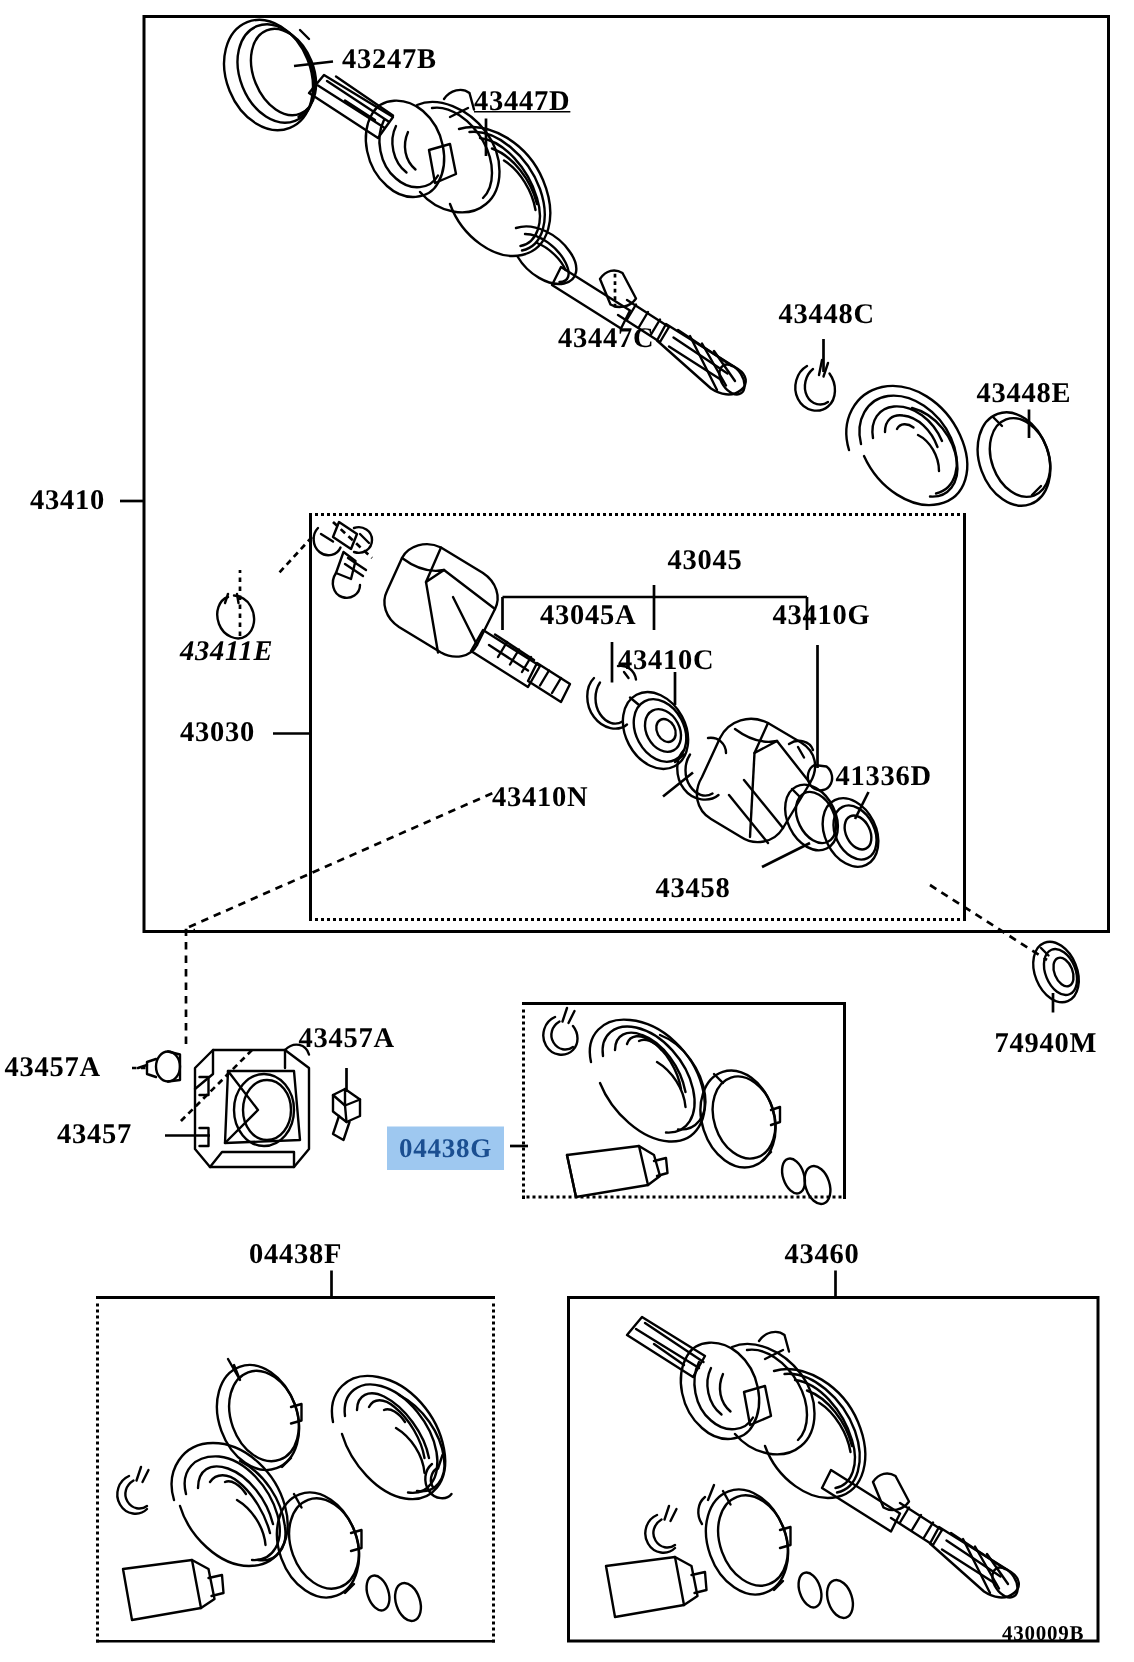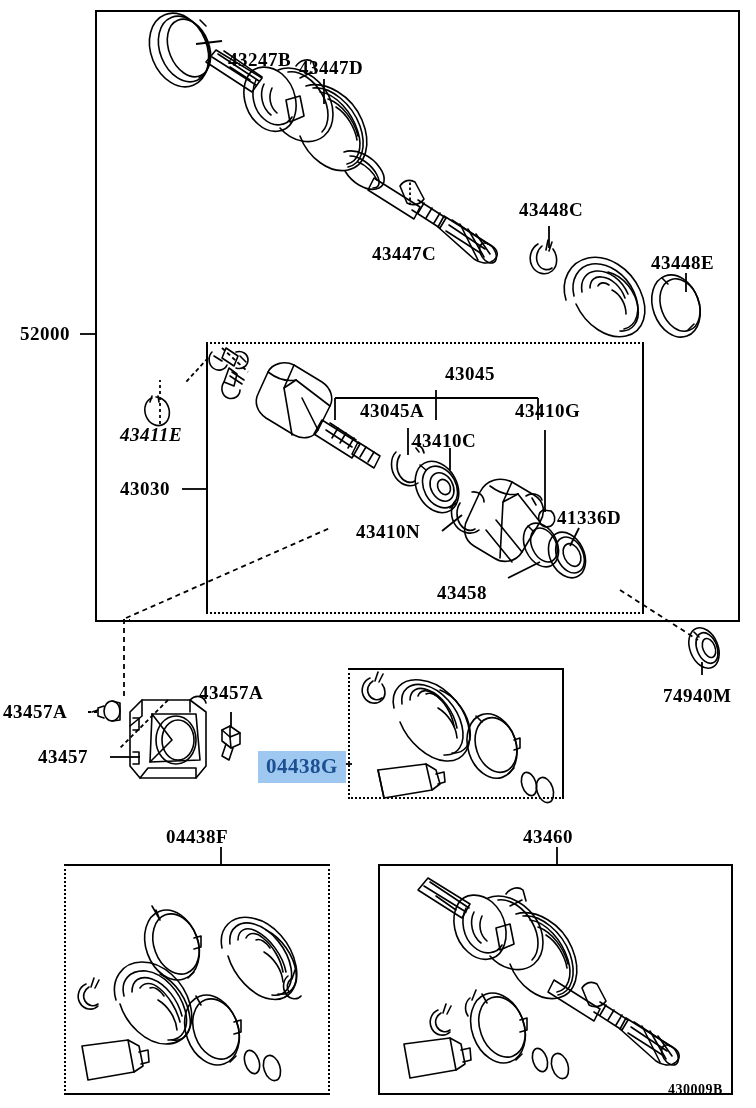--- a/index.html
+++ b/index.html
@@ -27,21 +27,21 @@
     color: #000000;
     white-space: nowrap;
     line-height: 1;
   }
   .hl {
     position: absolute;
     background: #9ec8f0;
     color: #1b4f91;
     font-family: "Liberation Serif", "DejaVu Serif", serif;
     font-weight: bold;
-    font-size: 21px;
+    font-size: 18px;
     letter-spacing: 0.5px;
     padding: 5px 8px 6px 8px;
     white-space: nowrap;
     line-height: 1;
   }
   .box {
     position: absolute;
     border: 2px solid #000;
     box-sizing: border-box;
   }
@@ -481,45 +481,45 @@
   <div class="box" style="left:95px; top:10px; width:645px; height:612px;"></div>
 
   <div class="box dashtop dashbottom" style="left:206px; top:342px; width:438px; height:272px;"></div>
 
   <div class="box dashleft dashbottom" style="left:348px; top:668px; width:216px; height:131px;"></div>
 
   <div class="box dashleft dashright" style="left:64px; top:864px; width:266px; height:231px;"></div>
 
   <div class="box" style="left:378px; top:864px; width:355px; height:231px;"></div>
 
-  <div class="lbl" style="left:20px; top:324px;">52000</div>
-
-  <div class="lbl" style="left:228px; top:30px;margin-top:20px;">43247B</div>
-
-  <div class="lbl" style="left:299px; top:58px;">43447D</div>
-
-  <div class="lbl" style="left:372px; top:216px;margin-top:28px;">43447C</div>
+  <div class="lbl" style="left:20px; top:324px;">43410</div>
+
+  <div class="lbl" style="left:228px; top:30px;">43247B</div>
+
+  <div class="lbl" style="left:316px; top:58px;text-decoration:underline;">43447D</div>
+
+  <div class="lbl" style="left:372px; top:216px;">43447C</div>
 
   <div class="lbl" style="left:519px; top:200px;">43448C</div>
 
   <div class="lbl" style="left:651px; top:253px;">43448E</div>
 
   <div class="lbl" style="left:120px; top:479px;text-align:right;">43030</div>
 
   <div class="lbl" style="left:120px; top:425px;font-style:italic;">43411E</div>
 
   <div class="lbl" style="left:445px; top:364px;text-align:right;">43045</div>
 
   <div class="lbl" style="left:360px; top:401px;">43045A</div>
 
   <div class="lbl" style="left:412px; top:419px;margin-top:12px;">43410C</div>
 
   <div class="lbl" style="left:515px; top:401px;">43410G</div>
 
-  <div class="lbl" style="left:328px; top:522px;margin-left:28px;">43410N</div>
+  <div class="lbl" style="left:328px; top:522px;">43410N</div>
 
   <div class="lbl" style="left:557px; top:508px;">41336D</div>
 
   <div class="lbl" style="left:437px; top:571px;margin-top:12px;">43458</div>
 
   <div class="lbl" style="left:663px; top:686px;">74940M</div>
 
   <div class="lbl" style="left:38px; top:747px;">43457</div>
 
   <div class="lbl" style="left:3px; top:702px;">43457A</div>

